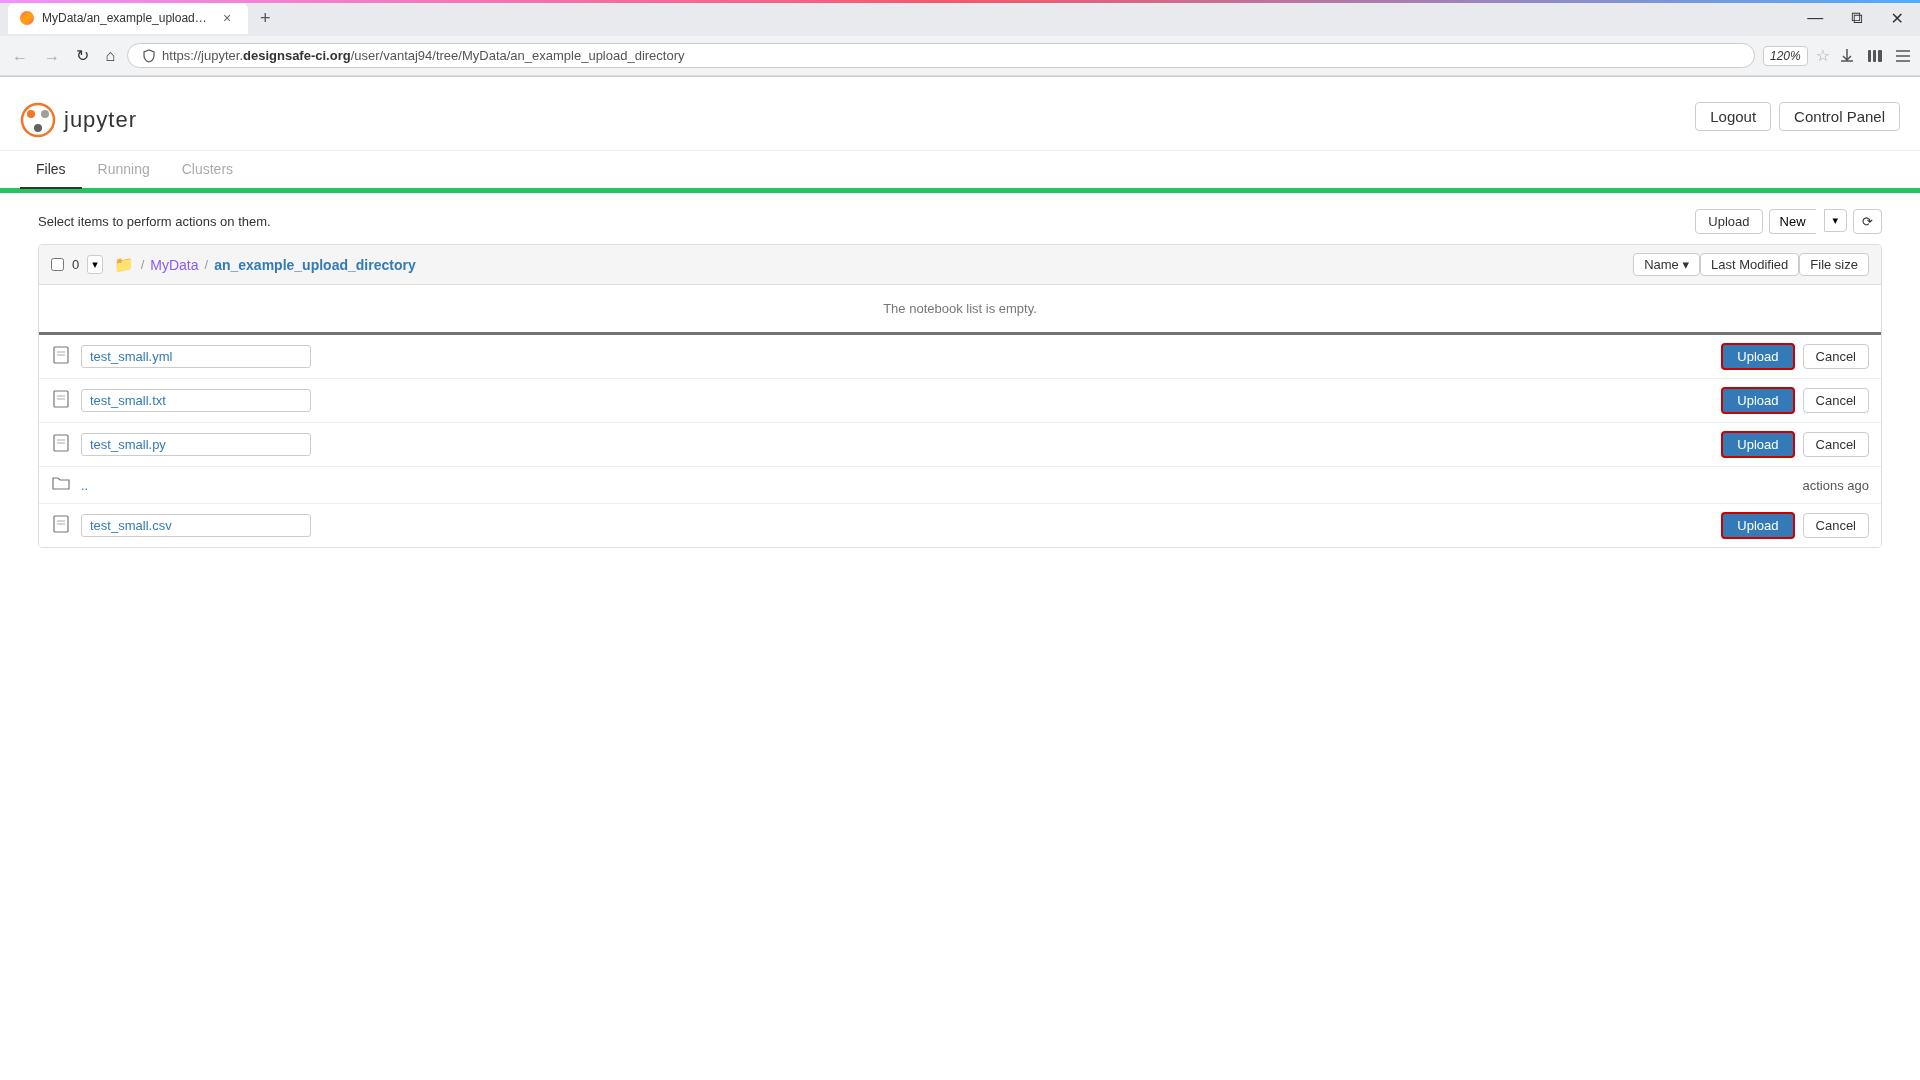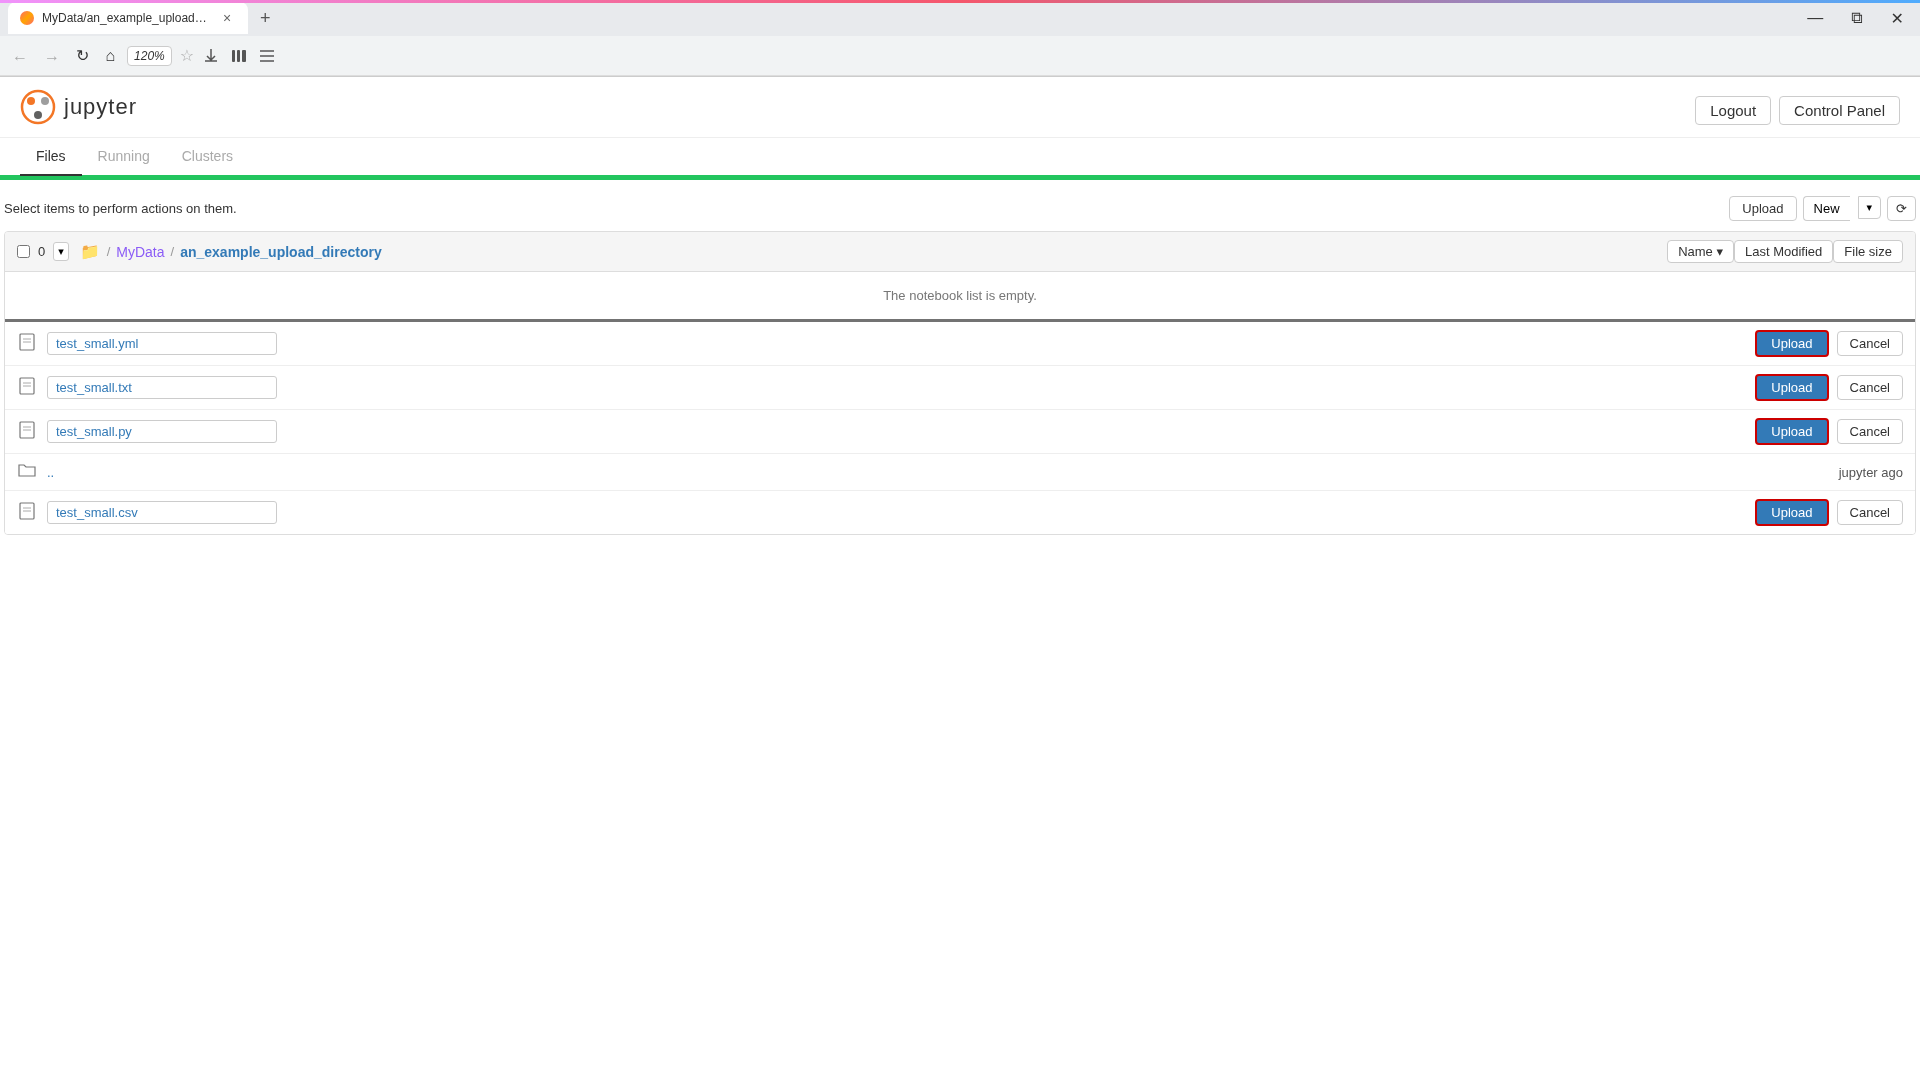--- a/index.html
+++ b/index.html
@@ -122,24 +122,25 @@
 
     
     .page-content {
       background: #fff;
       min-height: calc(1080px - 76px);
     }
 
     
     .jupyter-header {
       display: flex;
-      align-items: flex-end;
+      align-items: flex-start;
       justify-content: space-between;
       padding: 12px 20px;
       border-bottom: 1px solid #eee;
+      margin-top: 13px;
     }
     .jupyter-logo {
       display: flex;
       align-items: center;
       gap: 8px;
     }
     .jupyter-logo-icon {
       width: 36px;
       height: 36px;
     }
@@ -177,21 +178,21 @@
       border-bottom: 2px solid transparent;
       margin-bottom: -1px;
     }
     .nav-tab.active {
       color: #333;
       border-bottom-color: #333;
     }
 
     
     .main-content {
-      padding: 16px 4px;
+      padding: 16px 38px;
     }
     .toolbar {
       display: flex;
       justify-content: space-between;
       align-items: center;
       margin-bottom: 10px;
     }
     .toolbar-left {
       font-size: 13px;
       color: #333;
@@ -417,20 +418,29 @@
       <span class="win-btn">—</span>
       <span class="win-btn">⧉</span>
       <span class="win-btn">✕</span>
     </div>
   </div>
   <div class="address-bar">
     <span class="nav-btn disabled">←</span>
     <span class="nav-btn disabled">→</span>
     <span class="nav-btn">↻</span>
     <span class="nav-btn">⌂</span>
+    <div class="url-bar">
+
+      <svg width="14" height="14" viewBox="0 0 14 14">
+        <path d="M7 1L2 3v4c0 3 2.5 5.5 5 6 2.5-.5 5-3 5-6V3L7 1z" fill="none" stroke="#555" stroke-width="1.2"></path>
+      </svg>
+      <span>
+        <span style="color:#555;">https://jupyter.</span><span style="color:#333;font-weight:bold;">designsafe-ci.org</span><span style="color:#555;">/user/vantaj94/tree/MyData/an_example_upload_directory</span>
+      </span>
+    </div>
     <span class="zoom-badge">120%</span>
     <span class="bookmark-star">☆</span>
     <div class="browser-controls-right">
 
       <svg width="18" height="18" viewBox="0 0 18 18">
         <path d="M9 2v10M5 9l4 4 4-4M3 14h12" stroke="#555" stroke-width="1.5" fill="none"></path>
       </svg>
 
       <svg width="18" height="18" viewBox="0 0 18 18">
         <rect x="2" y="3" width="3" height="12" rx="1" fill="#555"></rect>
@@ -551,21 +561,21 @@
       </div>
 
       <div class="file-row">
         <span class="file-icon folder">
           <svg width="18" height="16" viewBox="0 0 18 16">
               <path d="M1 3h5l2 2h9v9H1z" fill="none" stroke="#777" stroke-width="1.2"></path>
             </svg>
         </span>
         <a class="folder-link">..</a>
         <div class="file-row-right">
-          <span class="time-text">jupyter ago</span>
+          <span class="time-text">actions ago</span>
         </div>
       </div>
 
       <div class="file-row">
         <span class="file-icon">
           <svg width="16" height="18" viewBox="0 0 16 18">
               <rect x="1" y="1" width="14" height="16" rx="1" fill="none" stroke="#777" stroke-width="1.2"></rect>
               <line x1="4" y1="6" x2="12" y2="6" stroke="#aaa" stroke-width="1"></line>
               <line x1="4" y1="9" x2="12" y2="9" stroke="#aaa" stroke-width="1"></line>
             </svg>

